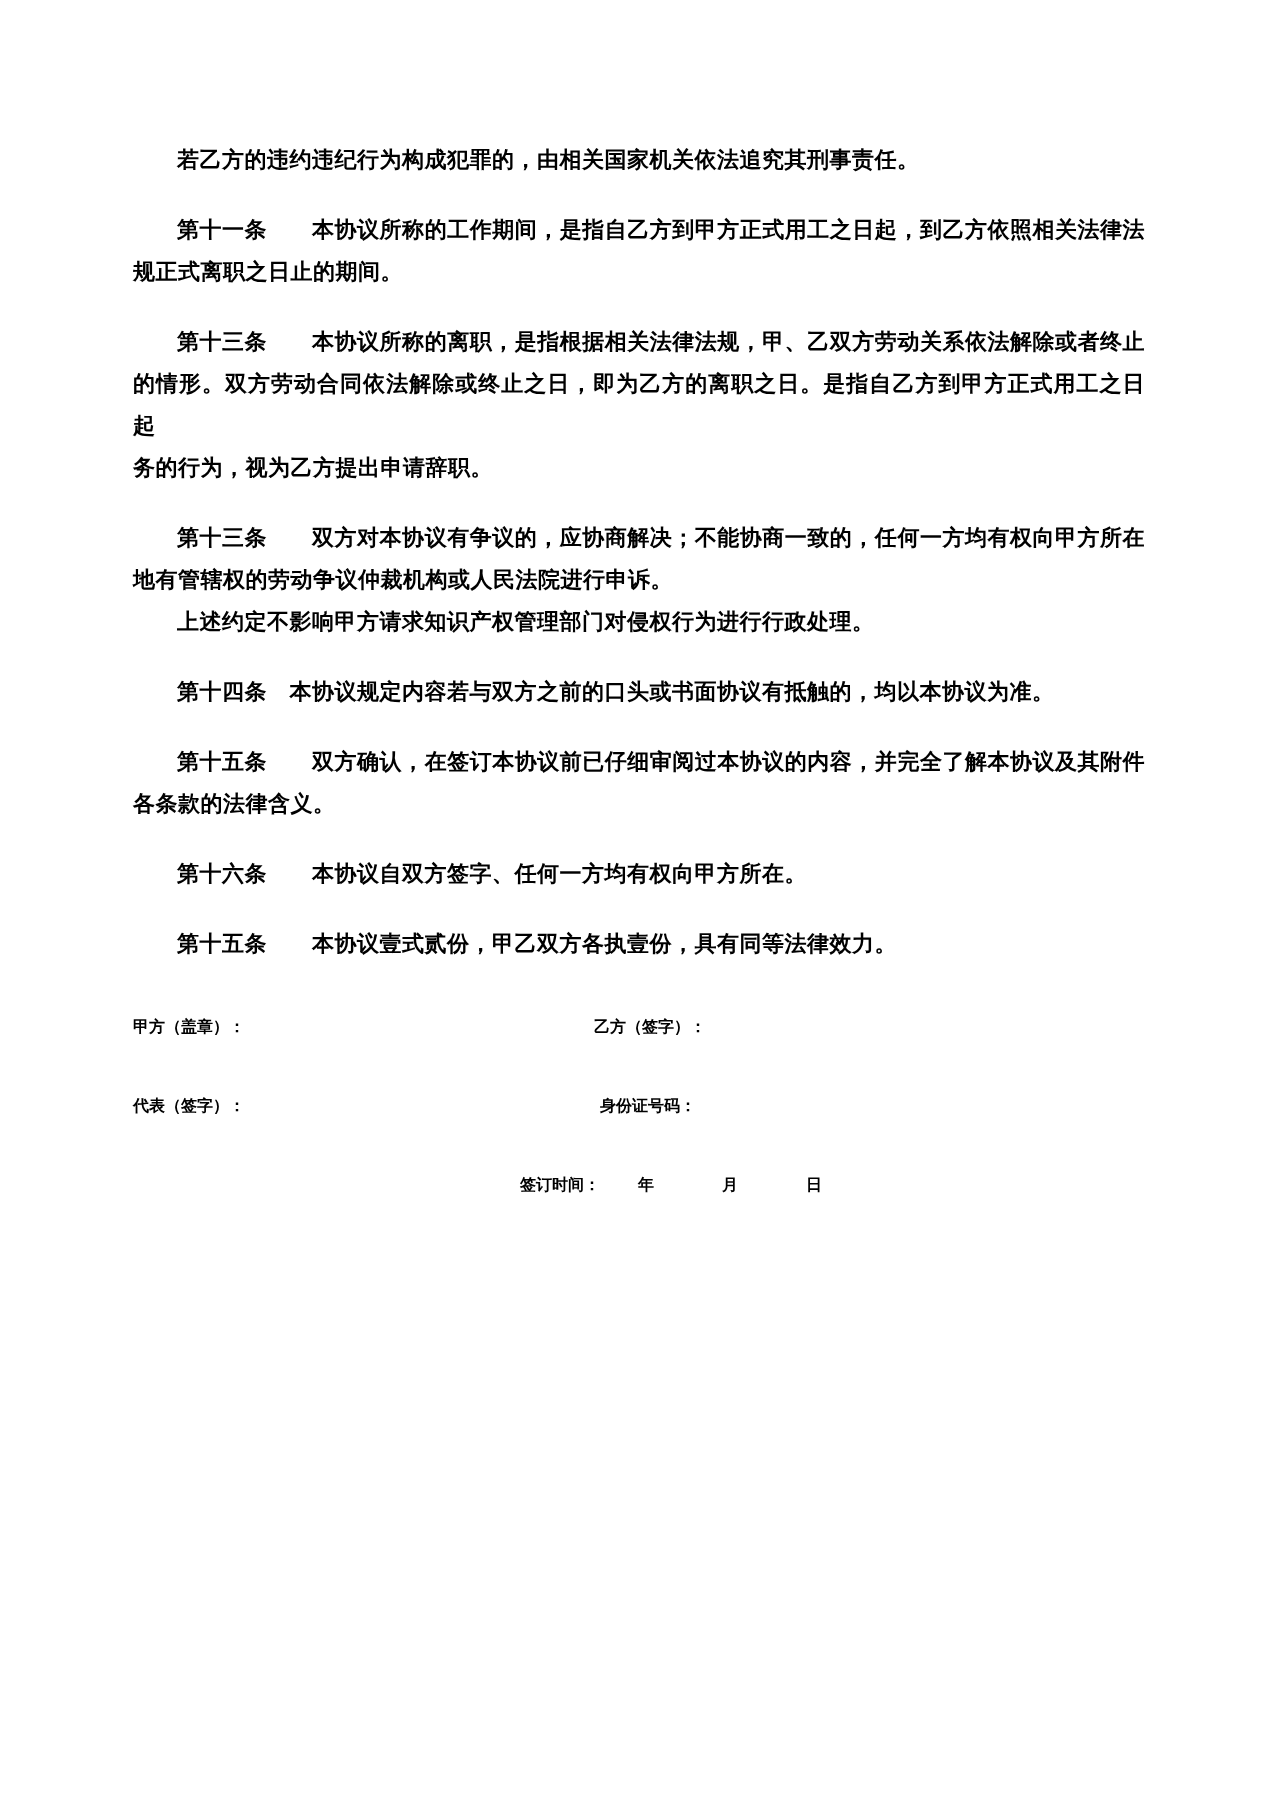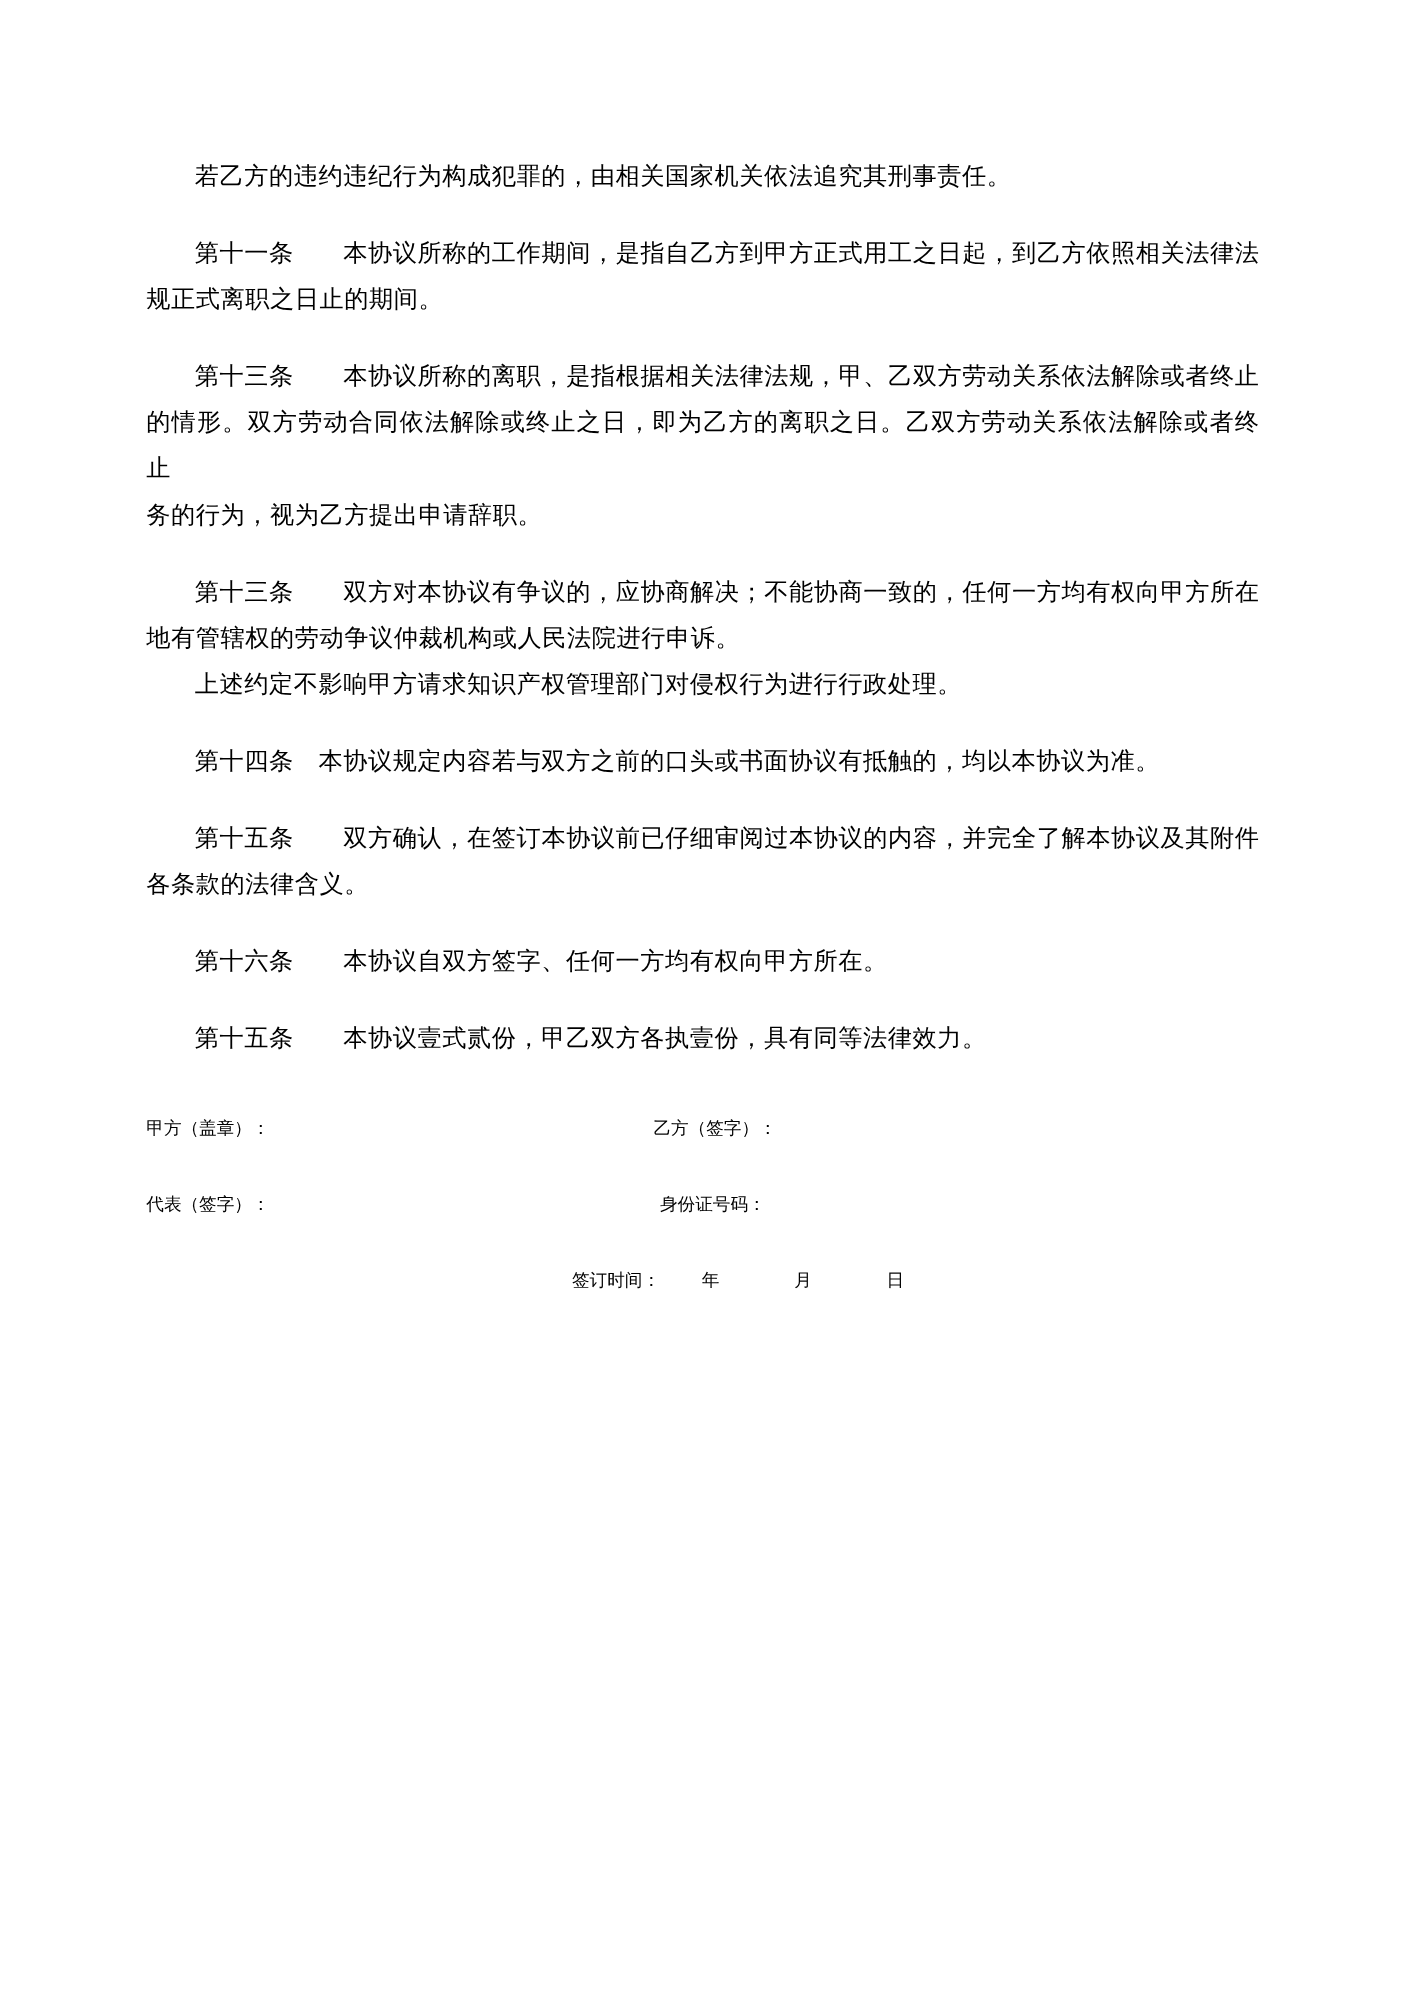--- a/index.html
+++ b/index.html
@@ -12,20 +12,21 @@
     height: 1811px;
     font-family: "Liberation Serif", "DejaVu Serif", serif;
     color: #000000;
   }
   .page {
     position: relative;
     width: 1280px;
     height: 1811px;
     background: #ffffff;
     overflow: hidden;
+    font-weight: bold;
   }
   
   .doc-body {
     position: absolute;
     left: 133px;
     top: 139px;
     width: 1012px;
     font-size: 22px;
     line-height: 42px;
   }
@@ -47,21 +48,21 @@
     position: absolute;
     left: 133px;
     top: 1006px;
     width: 1012px;
     font-size: 16px;
     line-height: 42px;
   }
   .sig-row {
     position: relative;
     height: 42px;
-    margin-top: 27px;
+    margin-top: 37px;
   }
   .sig-row:first-child { margin-top: 0; }
   .sig-right {
     position: absolute;
     left: 461px;
     top: 0;
   }
   .sig-right.id { left: 467px; text-align: center; }
   .date-row { padding-left: 387px; }
   .date-row .year  { margin-left: 38px; }
@@ -77,21 +78,21 @@
 
   <div class="para">
         <div class="line first">若乙方的违约违纪行为构成犯罪的，由相关国家机关依法追究其刑事责任。</div>
       </div>
       <div class="para">
         <div class="line first fill">第十一条　　本协议所称的工作期间，是指自乙方到甲方正式用工之日起，到乙方依照相关法律法</div>
         <div class="line">规正式离职之日止的期间。</div>
       </div>
       <div class="para">
         <div class="line first fill">第十三条　　本协议所称的离职，是指根据相关法律法规，甲、乙双方劳动关系依法解除或者终止</div>
-        <div class="line fill">的情形。双方劳动合同依法解除或终止之日，即为乙方的离职之日。乙双方劳动关系依法解除或者终止</div>
+        <div class="line fill">的情形。双方劳动合同依法解除或终止之日，即为乙方的离职之日。是指自乙方到甲方正式用工之日起</div>
         <div class="line">务的行为，视为乙方提出申请辞职。</div>
       </div>
       <div class="para">
         <div class="line first fill">第十三条　　双方对本协议有争议的，应协商解决；不能协商一致的，任何一方均有权向甲方所在</div>
         <div class="line">地有管辖权的劳动争议仲裁机构或人民法院进行申诉。</div>
       </div>
       <div class="para tight">
         <div class="line first">上述约定不影响甲方请求知识产权管理部门对侵权行为进行行政处理。</div>
       </div>
       <div class="para">

